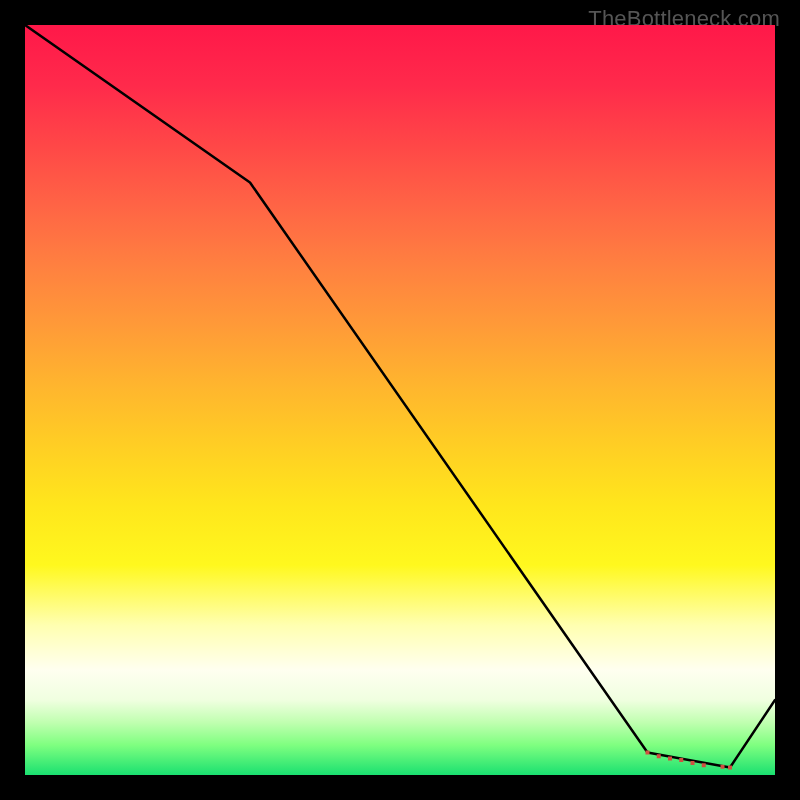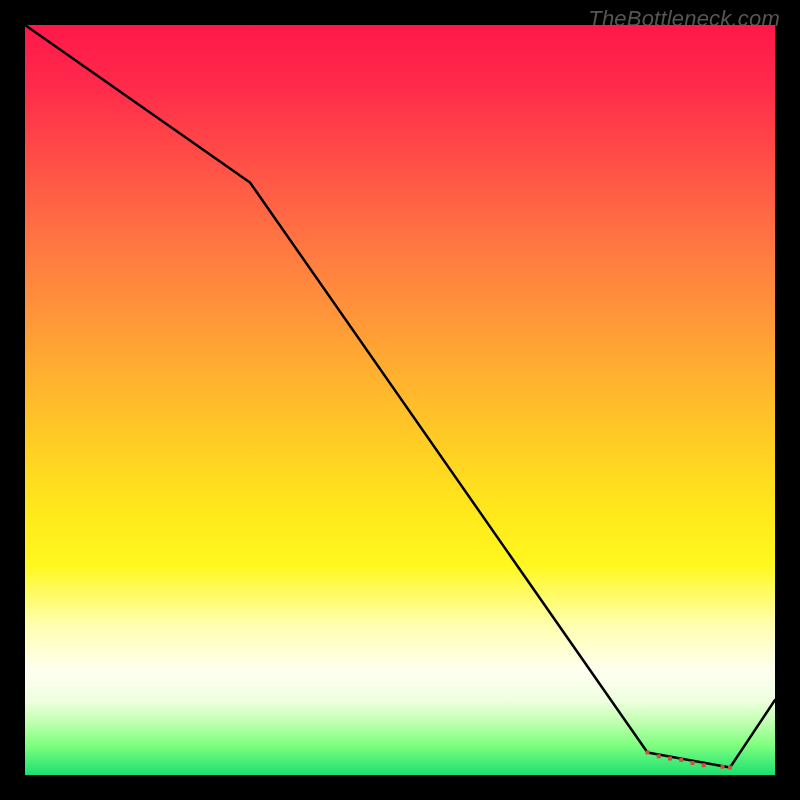--- a/index.html
+++ b/index.html
@@ -12,21 +12,20 @@
   }
   .watermark {
     position: absolute;
     top: 6px;
     right: 20px;
     font-family: Arial, Helvetica, sans-serif;
     font-size: 22px;
     font-weight: 500;
     color: #555;
     letter-spacing: 0.2px;
-    font-style: italic;
   }
   .plot {
     position: absolute;
     left: 25px;
     top: 25px;
     width: 750px;
     height: 750px;
   }
   .gradient {
     position: absolute;

